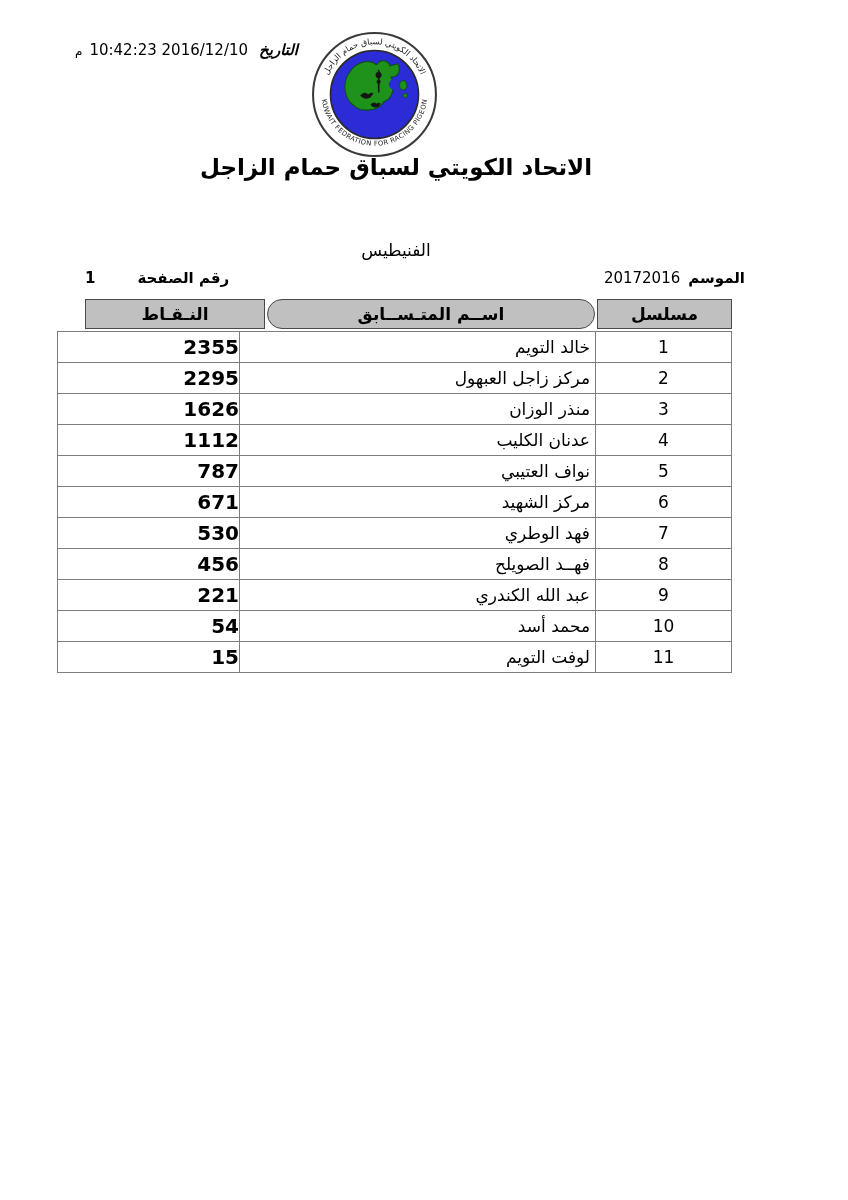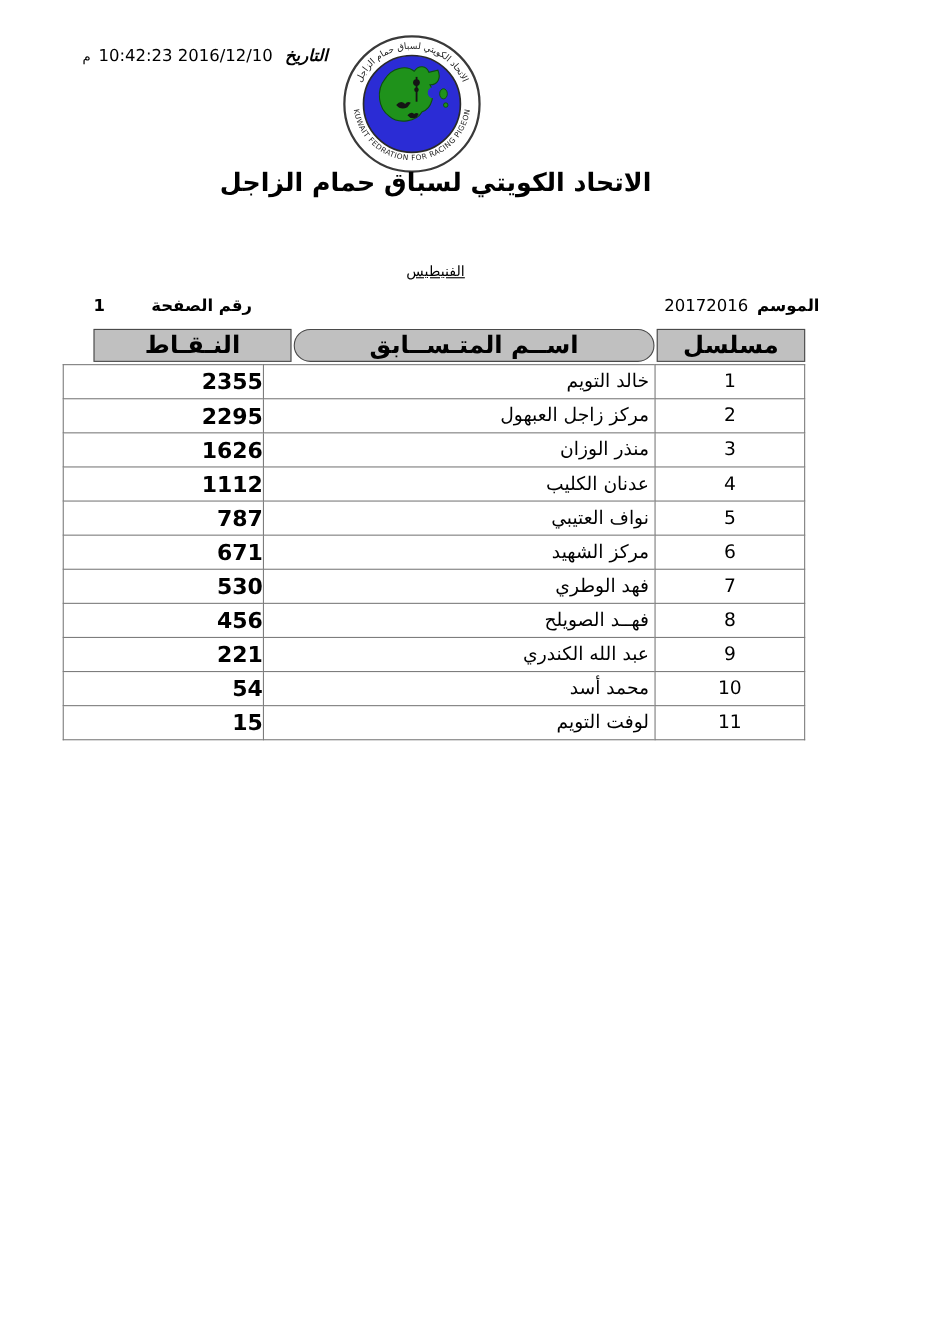--- a/index.html
+++ b/index.html
@@ -27,42 +27,42 @@
   .title-1 {
     position:absolute; top:154px; left:0; width:792px;
     text-align:center; font-weight:bold; font-size:23px; direction:rtl;
   }
   .title-2 {
     position:absolute; top:189px; left:0; width:792px;
     text-align:center; font-weight:bold; font-size:21px; direction:rtl;
   }
   .club-name {
     position:absolute; top:240px; left:0; width:792px;
-    text-align:center; font-size:13px; text-decoration:underline; direction:rtl;
+    text-align:center; font-size:17px; direction:rtl;
   }
 
   
   .meta-row {
     position:absolute; top:269px; left:85px; width:660px;
     direction:rtl; display:flex; justify-content:space-between;
     align-items:baseline; font-size:15px;
   }
   .meta-group { display:flex; align-items:baseline; gap:8px; direction:rtl; }
   .meta-label { font-weight:bold; }
   .page-group { gap:42px; }
   .page-value { font-weight:bold; }
   .season-value { direction:ltr; unicode-bidi:isolate; }
 
   
   .results { position:absolute; top:299px; left:85px; width:647px; direction:rtl; }
   .thead { display:flex; gap:2px; height:30px; margin-bottom:2px; }
   .th {
     background:#c0c0c0; border:1px solid #4a4a4a;
     display:flex; align-items:center; justify-content:center;
-    font-weight:bold; font-size:22px;
+    font-weight:bold; font-size:17px;
   }
   .th-serial { width:135px; }
   .th-name   { width:328px;border-radius:15px; }
   .th-points { width:180px; }
 
   table.tbody { border-collapse:collapse; width:647px; direction:rtl; table-layout:fixed; }
   table.tbody td {
     border:1px solid #7d7d7d; height:31px;
     vertical-align:middle; overflow:hidden; white-space:nowrap;
   }

